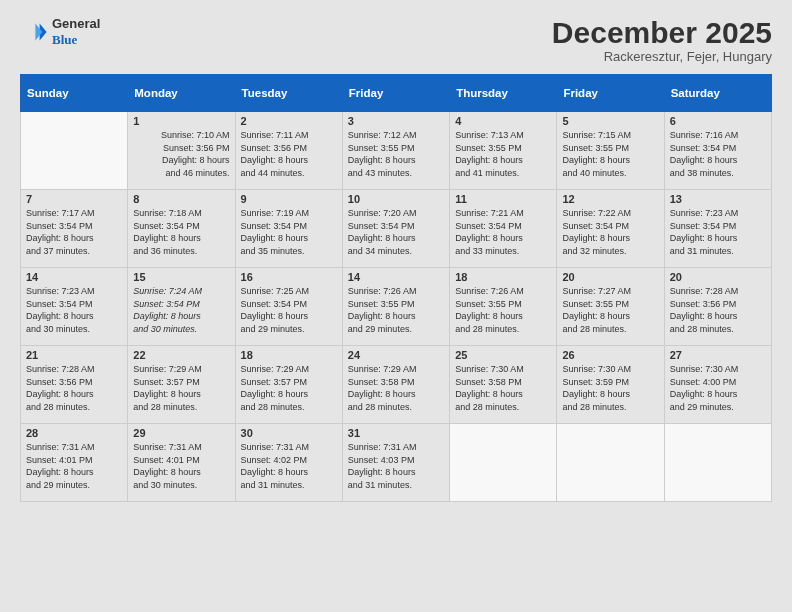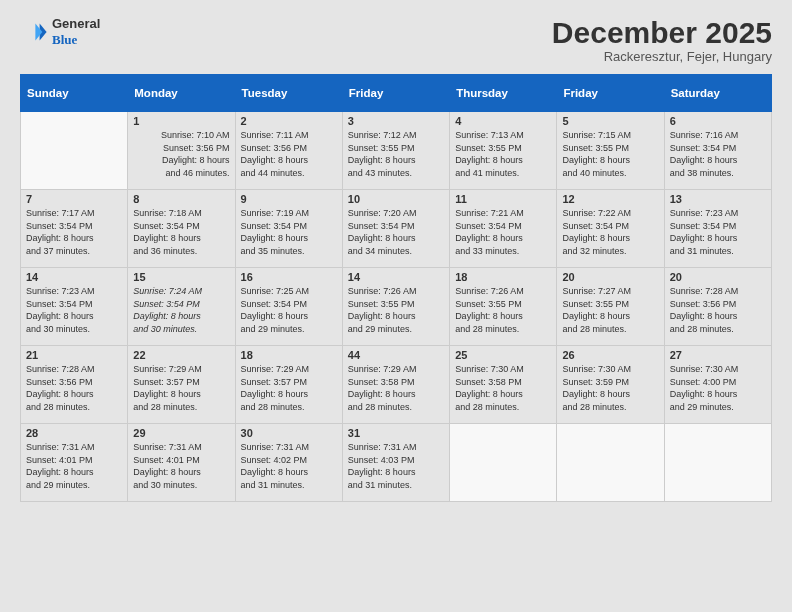--- a/index.html
+++ b/index.html
@@ -286,21 +286,21 @@
 and 28 minutes.</div>
           </td>
           <td>
             <span class="day-number">18</span>
             <div class="day-info" style="white-space: pre-line;">Sunrise: 7:29 AM
 Sunset: 3:57 PM
 Daylight: 8 hours
 and 28 minutes.</div>
           </td>
           <td>
-            <span class="day-number">44</span>
+            <span class="day-number">24</span>
             <div class="day-info" style="white-space: pre-line;">Sunrise: 7:29 AM
 Sunset: 3:58 PM
 Daylight: 8 hours
 and 28 minutes.</div>
           </td>
           <td>
             <span class="day-number">25</span>
             <div class="day-info" style="white-space: pre-line;">Sunrise: 7:30 AM
 Sunset: 3:58 PM
 Daylight: 8 hours

